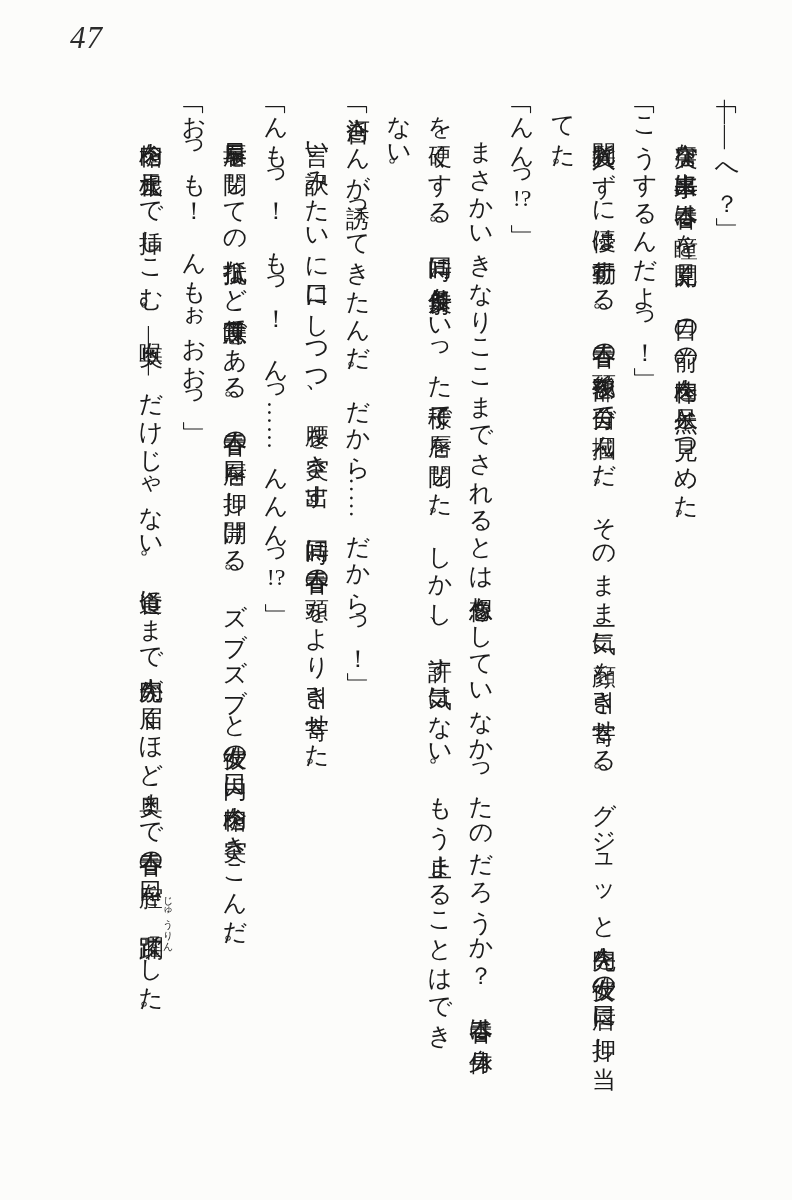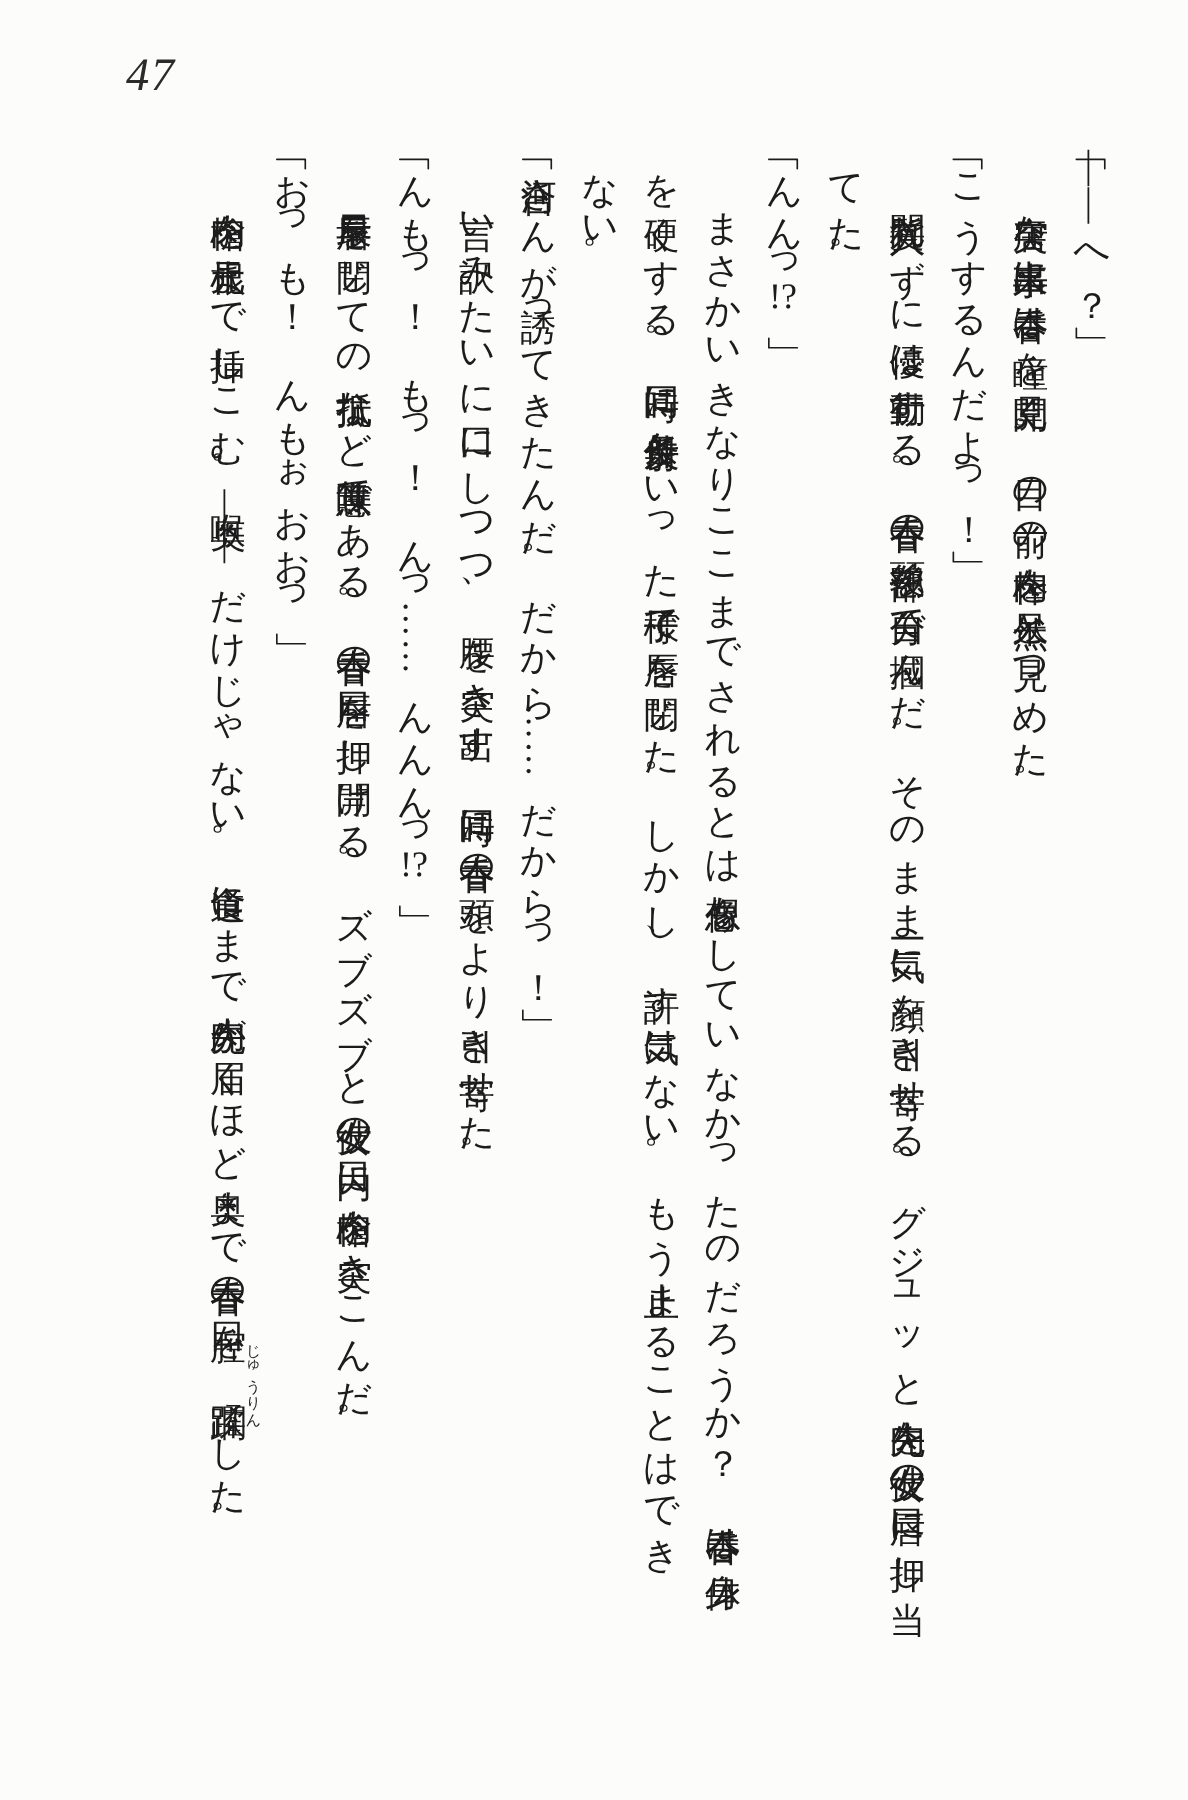--- a/index.html
+++ b/index.html
@@ -4,27 +4,26 @@
 <style>
   html, body { margin: 0; padding: 0; }
   body {
     width: 792px; height: 1200px;
     position: relative;
     overflow: hidden;
     background: #fcfcfa;
   }
   .page-number {
     position: absolute;
-    top: 20px; left: 84px;
+    top: 20px; left: 70px;
     font-family: "Liberation Serif", "DejaVu Serif", serif;
     font-style: italic;
     font-size: 31px;
     color: #2b2b2b;
     letter-spacing: 1px;
-    margin-top: 12px;
   }
   .text-block {
     position: absolute;
     top: 99px; left: 49px;
     width: 698px; height: 952px;
     writing-mode: vertical-rl;
     text-orientation: mixed;
     font-family: "Liberation Serif", "DejaVu Serif", serif;
     font-size: 24px;
     letter-spacing: 1px;

